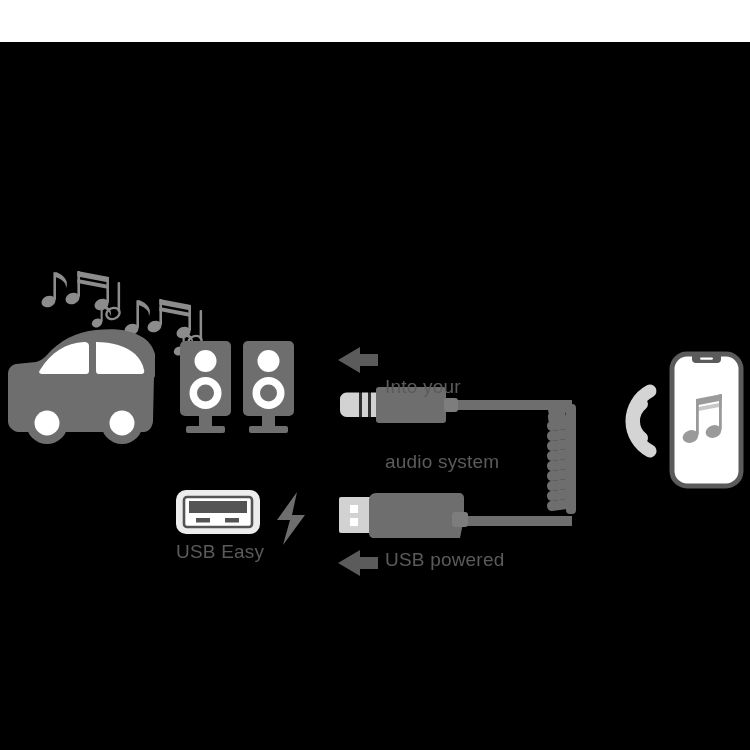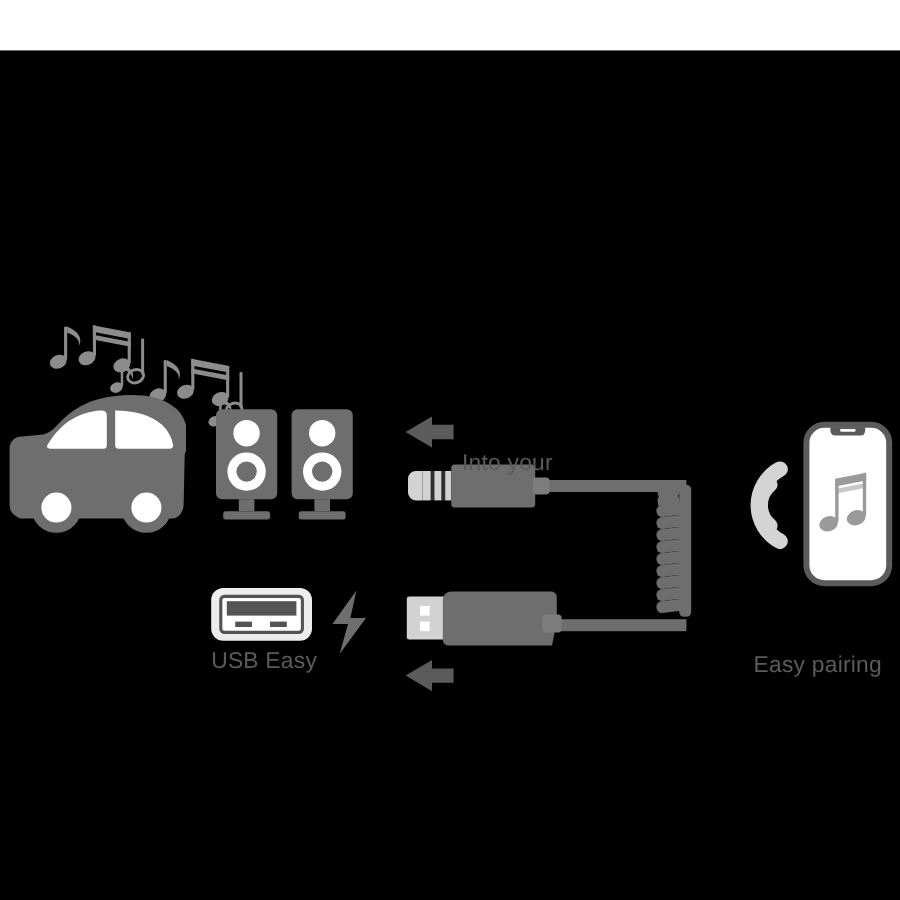--- a/index.html
+++ b/index.html
@@ -298,22 +298,23 @@
         <rect x="719" y="352" width="2.8" height="36" rx="1.2"></rect>
         <path d="M696 357 L721.8 352 L721.8 358.5 L696 363.5 Z"></path>
         <path d="M696 365.5 L721.8 360.5 L721.8 364.5 L696 369.5 Z" opacity="0.55"></path>
       </g>
     </g>
 
   </svg>
 
   <div class="caption" id="label-audio-system">
     <div>Into your</div>
+    <div>audio system</div>
   </div>
 
+  <div class="caption" id="label-usb-powered">USB powered</div>
 
   <div class="caption" id="label-usb-port">USB Easy</div>
 
   <div class="caption" id="label-easy-pairing">
-    <div>Easy pairing</div>
   </div>
 
 </div>
 
 </body></html>

